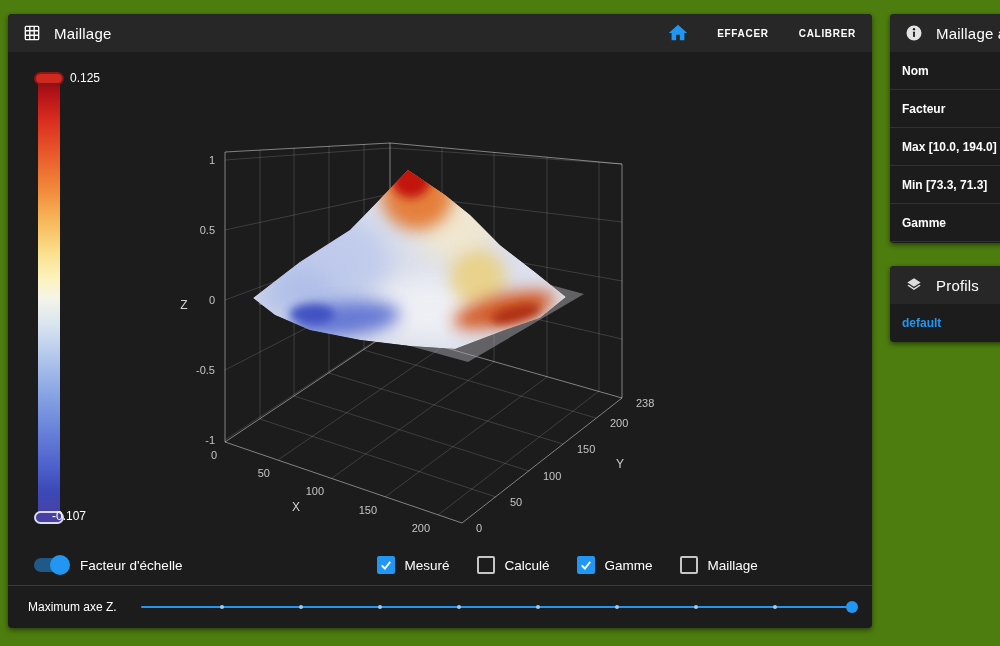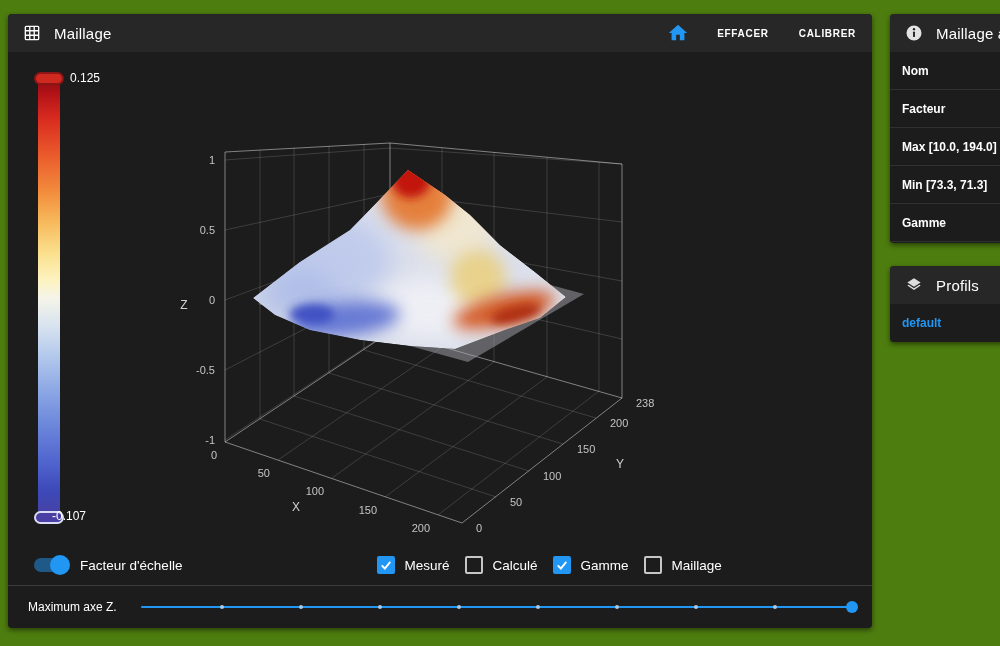--- a/index.html
+++ b/index.html
@@ -36,21 +36,21 @@
   .cb-label.min { left:44px; top:457px; }
 
   .controls-row { position:absolute; left:26px; right:16px; top:498px; height:30px; display:flex; align-items:center; }
   .toggle-group { display:flex; align-items:center; gap:12px; cursor:pointer; }
   .toggle { position:relative; width:34px; height:14px; border-radius:7px; background:rgba(255,255,255,.3); flex:none; }
   .toggle .knob { position:absolute; top:-3px; left:-2px; width:20px; height:20px; border-radius:50%; background:#bdbdbd; }
   .toggle.on { background:rgba(33,150,243,.5); }
   .toggle.on .knob { left:16px; background:#2196f3; }
   .ctl-text { font-size:13.5px; color:#fff; }
 
-  .cb-group { display:flex; align-items:center; gap:16px; margin-left:195px;text-align:right; }
+  .cb-group { display:flex; align-items:center; gap:28px; margin-left:195px;text-align:right; }
   .cb-item { display:flex; align-items:center; gap:9px; cursor:pointer; }
   .cbx { width:18px; height:18px; border-radius:2px; border:2px solid rgba(255,255,255,.75); display:flex; align-items:center; justify-content:center; flex:none; }
   .cbx .check { display:none; width:14px; height:14px; }
   .cbx.checked { background:#2196f3; border-color:#2196f3; }
   .cbx.checked .check { display:block; }
 
   .divider { height:1px; background:#3a3a3a; }
   .slider-row { height:42px; display:flex; align-items:center; padding:0 20px; }
   .slider-label { font-size:12px; white-space:nowrap; }
   .slider { flex:1; position:relative; height:2px; margin-left:24px; background:#2196f3; border-radius:1px; cursor:pointer; }

